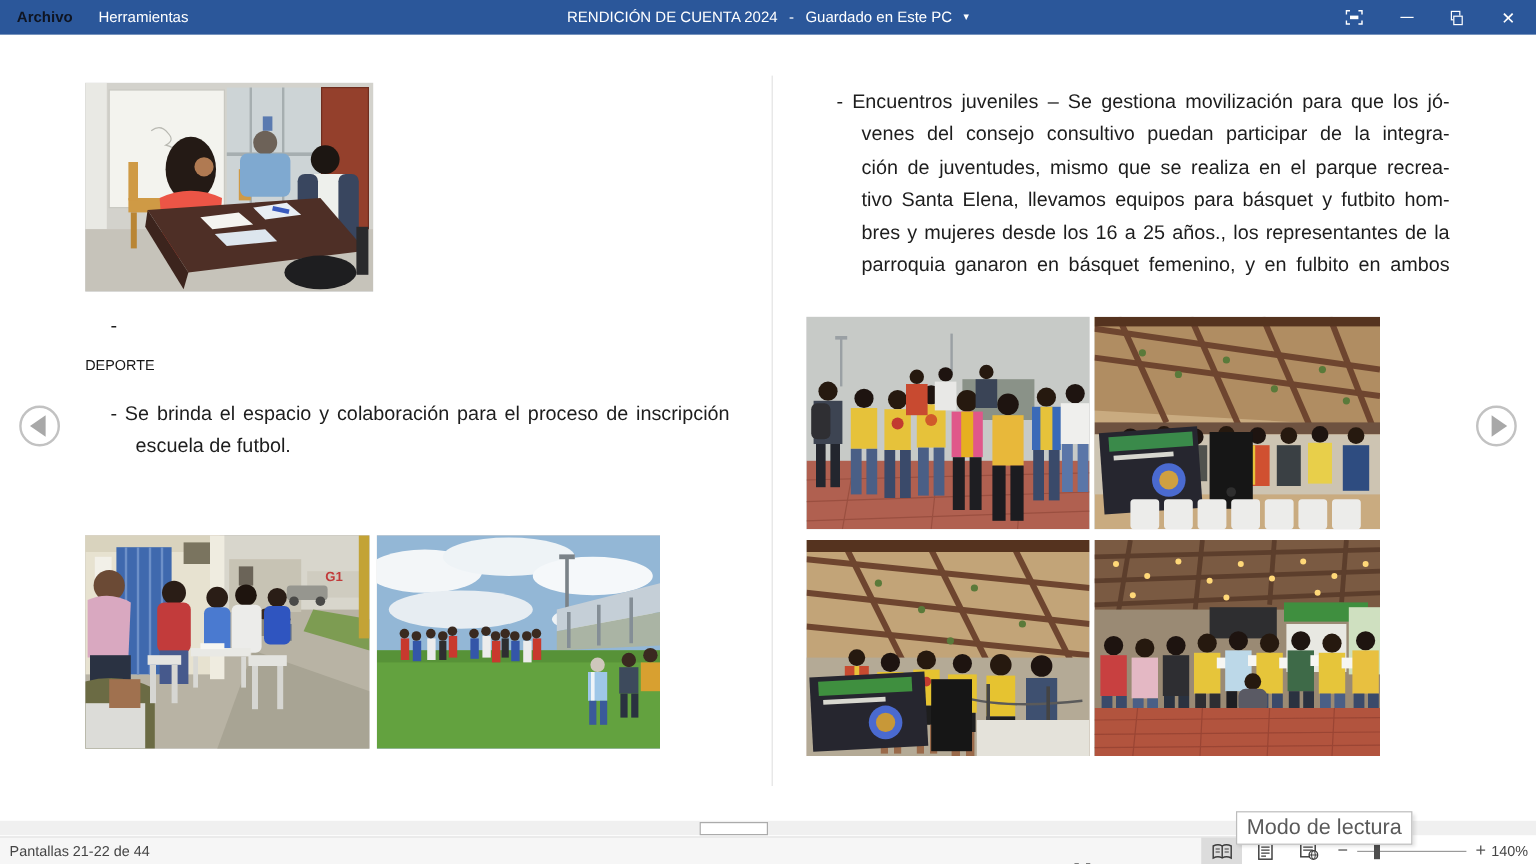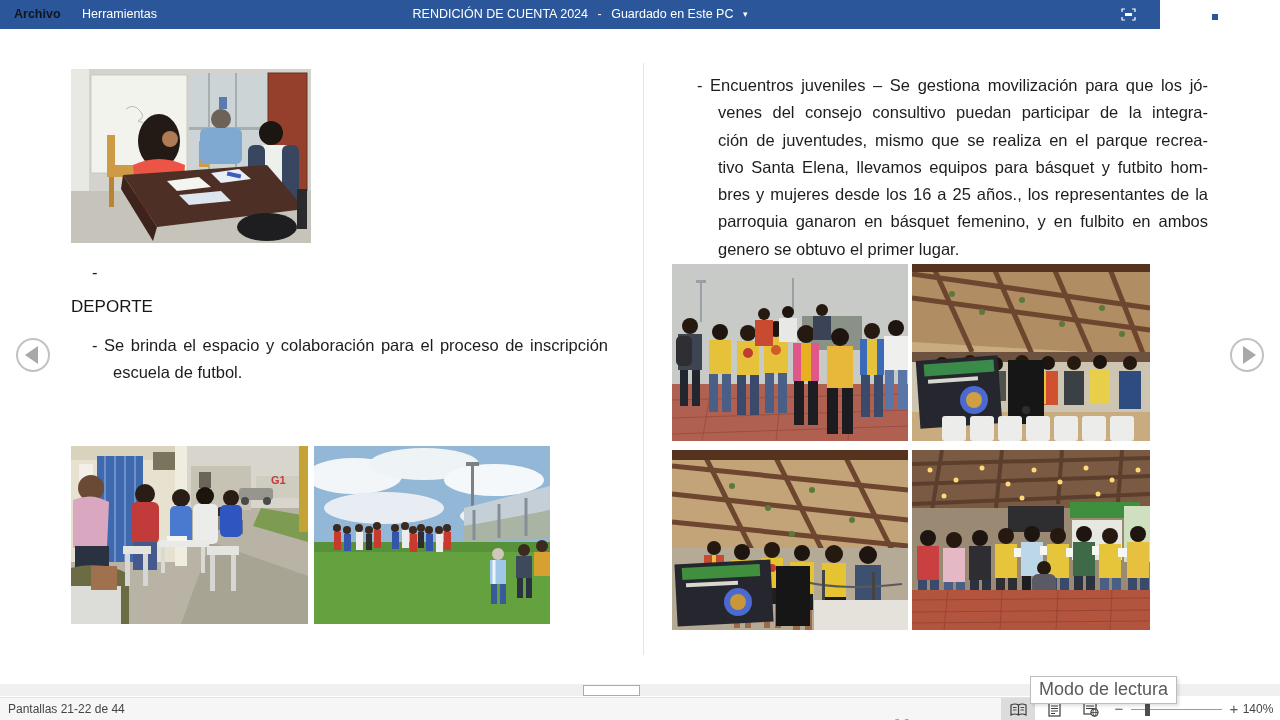--- a/index.html
+++ b/index.html
@@ -1,20 +1,20 @@
 <!DOCTYPE html>
 <html><head>
 <meta charset="utf-8">
 <style>
   * { margin:0; padding:0; box-sizing:border-box; }
   html,body { width:1280px; height:720px; overflow:hidden; background:#fff;
     font-family:"Liberation Sans", sans-serif; }
 
   
-  .titlebar { position:absolute; left:0; top:0; width:1160px; height:29px;
+  .titlebar { position:absolute; left:0; top:0; width:1280px; height:29px;
     background:#2b579a; color:#fff; }
   .menu { position:absolute; top:0; height:29px; line-height:29px; font-size:12.5px;
     color:#fff; cursor:default; }
   .menu.archivo { left:14px; color:#0f1522; font-weight:bold; }
   .menu.herr { left:82px; }
   .menu.vista { left:176px;margin-top:40px; }
   .tb-title { position:absolute; left:0; right:0; top:0; height:29px; line-height:29px;
     text-align:center; font-size:12.5px; white-space:nowrap; }
   .tb-title span { margin:0 3px; }
   .tb-caret { font-size:9px; position:relative; top:-1px; }
@@ -34,21 +34,21 @@
     border-radius:50%; top:309px; display:flex; align-items:center; justify-content:center; cursor:pointer; }
   .nav-prev { left:16px; } .nav-next { left:1230px; }
   .tri-left { width:0; height:0; border:9px solid transparent; border-right:13px solid #a8a8a8;
     border-left:0; position:relative; left:-2px; }
   .tri-right { width:0; height:0; border:9px solid transparent; border-left:13px solid #a8a8a8;
     border-right:0; position:relative; left:2px; }
 
   
   .doc-text { color:#1d1d1d; font-size:16.5px; }
   .dash-solo { position:absolute; left:92px; top:234px; }
-  .heading { position:absolute; left:71px; top:268px; font-size:17px; color:#171717; }
+  .heading { position:absolute; left:71px; top:268px; font-size:12px; color:#171717; }
   .para { position:absolute; }
   .para-left { left:92px; top:303px; width:516px; }
   .para-right { left:697px; top:43px; width:511px; }
   .pline { line-height:27.3px; text-align:justify; text-align-last:justify; margin-left:21px; }
   .pline.first { margin-left:0; }
   .pline.last { text-align-last:left; }
 
   
   .photo { position:absolute; overflow:hidden; background:#ccc; }
   .photo svg { display:block; width:100%; height:100%; }
@@ -313,21 +313,20 @@
     </svg>
   </div>
 
   <div class="para para-right doc-text">
     <div class="pline first">- Encuentros juveniles – Se gestiona movilización para que los jó-</div>
     <div class="pline">venes del consejo consultivo puedan participar de la integra-</div>
     <div class="pline">ción de juventudes, mismo que se realiza en el parque recrea-</div>
     <div class="pline">tivo Santa Elena, llevamos equipos para básquet y futbito hom-</div>
     <div class="pline">bres y mujeres desde los 16 a 25 años., los representantes de la</div>
     <div class="pline">parroquia ganaron en básquet femenino, y en fulbito en ambos</div>
-    <div class="pline last">genero se obtuvo el primer lugar.</div>
   </div>
 
   <div class="photo ph-crowd" aria-label="Jóvenes con camisetas deportivas amarillas y rojas en el parque">
     <svg viewBox="0 0 236 177">
       <rect width="236" height="177" fill="#c7cac7"></rect>
       <rect x="28" y="18" width="2" height="40" fill="#9aa0a4"></rect>
         <rect x="24" y="16" width="10" height="3" fill="#9aa0a4"></rect>
       <rect x="120" y="14" width="2" height="34" fill="#9aa0a4"></rect>
       <rect x="0" y="120" width="236" height="57" fill="#b06050"></rect>
       <g stroke="#9a4f40" stroke-width="1">

